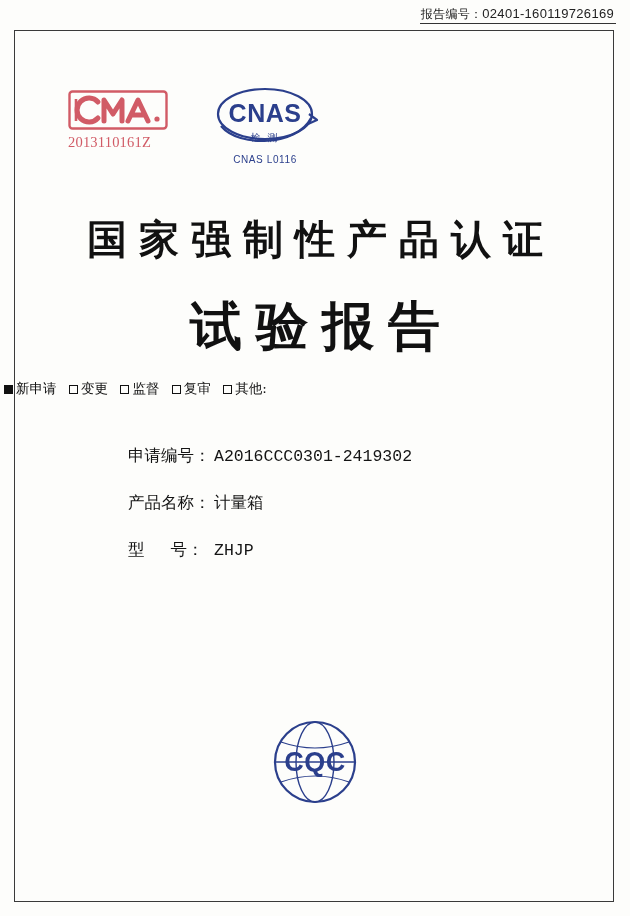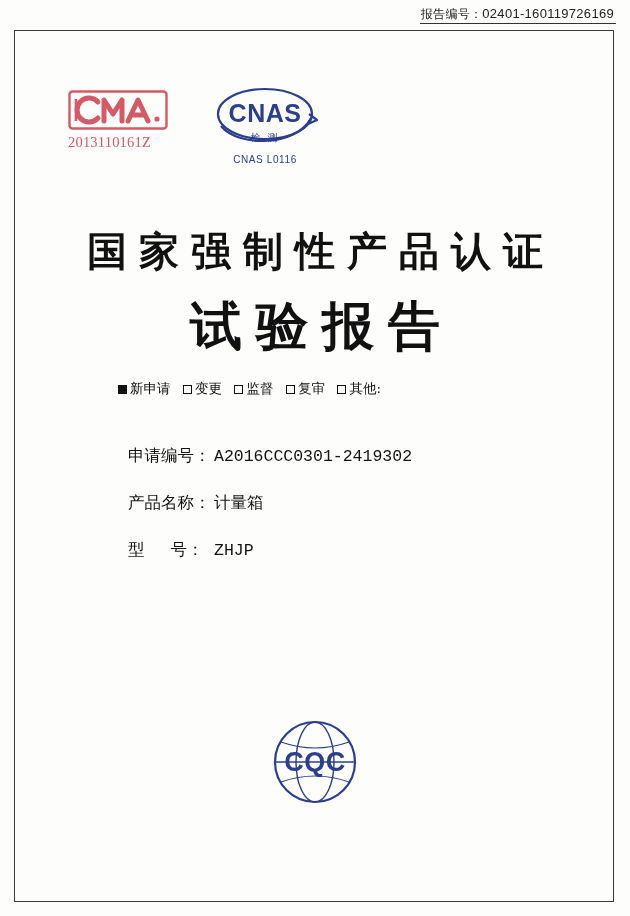--- a/index.html
+++ b/index.html
@@ -111,21 +111,21 @@
     font-size: 10px;
     color: #2b3f8c;
     letter-spacing: 0.6px;
     margin-top: -2px;
   }
 
   
   .title-main {
     position: absolute;
     left: 0;
-    top: 224px;
+    top: 212px;
     width: 630px;
     text-align: center;
     font-size: 40px;
     font-weight: bold;
     letter-spacing: 12px;
     text-indent: 12px;
     color: #111;
     font-family: "DejaVu Serif", serif;
   }
   .title-sub {
@@ -141,21 +141,20 @@
     color: #111;
     font-family: "DejaVu Serif", serif;
   }
 
   
   .checkrow {
     position: absolute;
     left: 0;
     top: 380px;
     width: 499px;
-    text-align: center;
     font-size: 14px;
     color: #111;
     font-family: "DejaVu Serif", serif;
   }
   .checkrow .opt {
     margin: 0 4px;
     white-space: nowrap;
     display: inline-block;
   }
   .checkrow .box {

